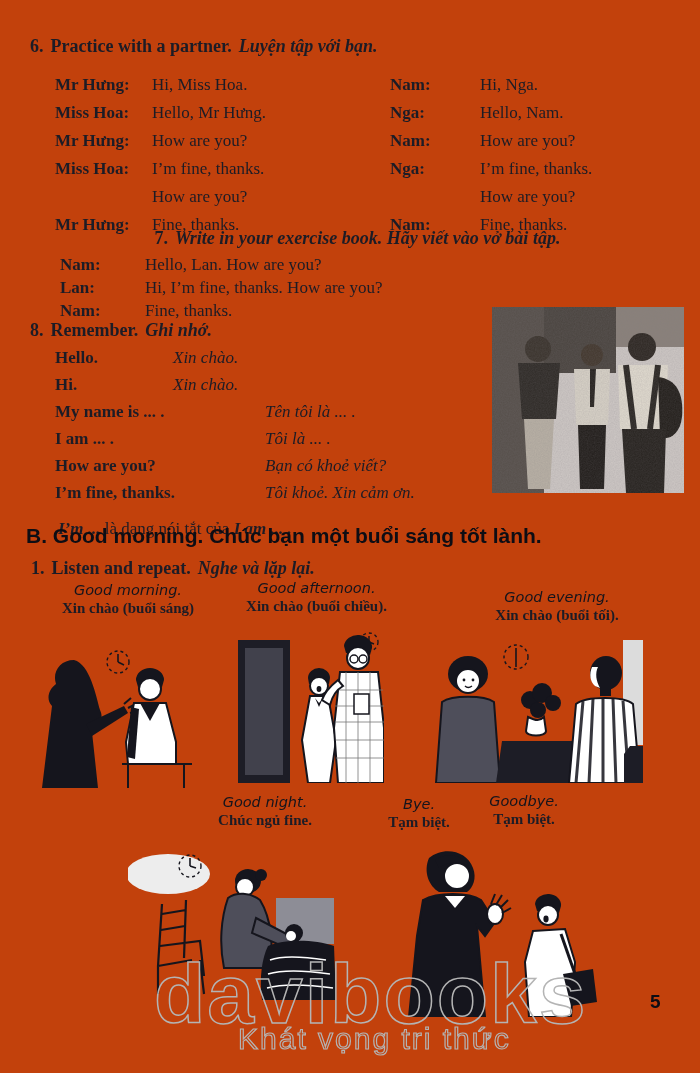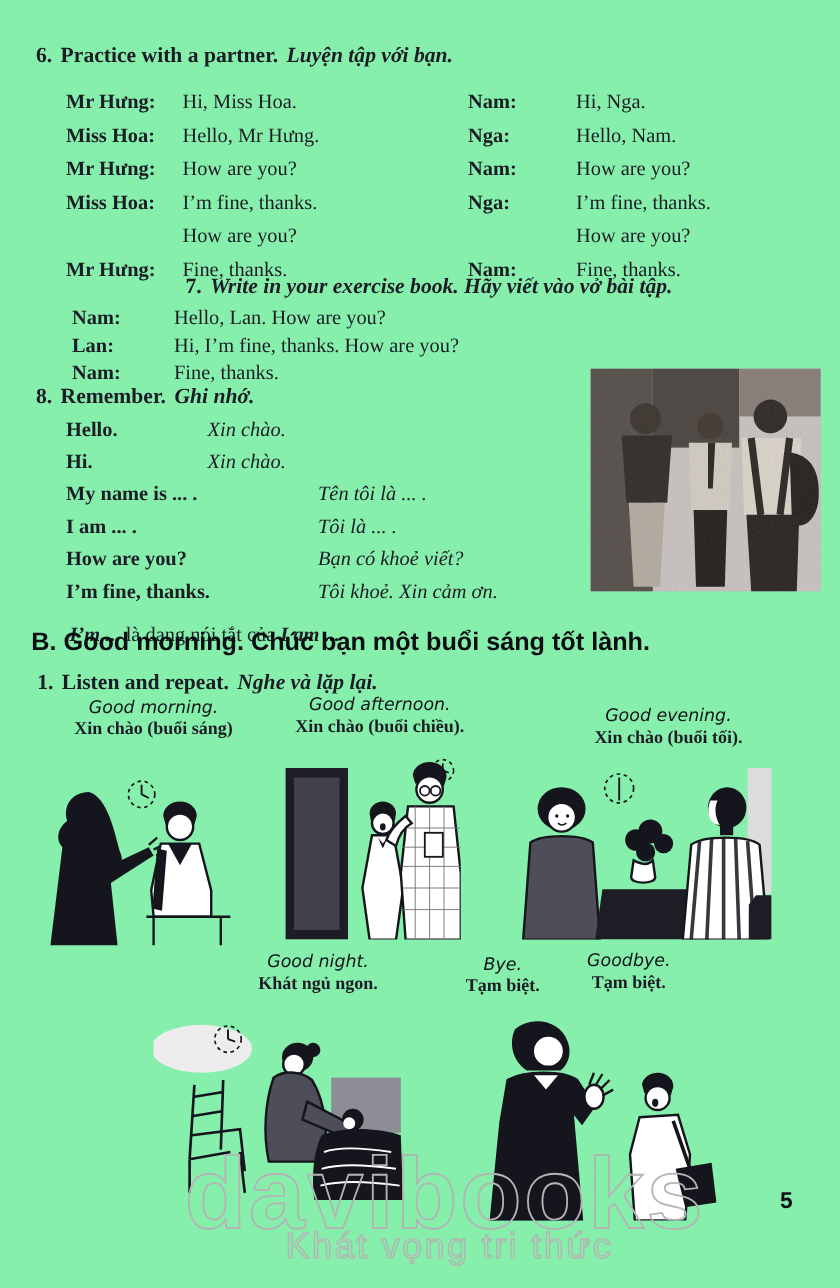--- a/index.html
+++ b/index.html
@@ -1,16 +1,16 @@
 <!DOCTYPE html>
 <html><head>
 <meta charset="utf-8">
 <style>
   html,body{margin:0;padding:0;background:#ffffff;}
-  .page{position:relative;width:700px;height:1073px;background:#86efac;overflow:hidden;
+  .page{position:relative;width:700px;height:1073px;background:#c2410c;overflow:hidden;
         font-family:"Liberation Serif",serif;color:#1c1c26;}
   
   .h-num{font-weight:700;margin-right:7px;}
   .h-en{font-weight:700;margin-right:7px;}
   .h-vi{font-weight:700;font-style:italic;}
   
   .sec6{position:absolute;left:30px;top:34px;width:655px;}
   .sec6 h2{margin:0;font-size:18px;line-height:24px;font-weight:400;}
   .dlg-grid{display:grid;grid-template-columns:122px 238px 90px 205px;row-gap:7px;margin-top:16px;
             font-size:17px;line-height:21px;}
@@ -274,21 +274,21 @@
         <g stroke="#15151d" stroke-width="3" opacity="0.85">
           <path d="M165,61 L158,143 M175,59 L171,143 M185,58 L185,143 M195,59 L198,143 M205,61 L211,143"></path>
         </g>
         <path fill="#1d1d26" d="M212,106 L225,106 L225,143 L206,143 L206,114 Z"></path>
       </g>
     </svg>
   </div>
 
   <div class="cap cap3">
     <span class="cen">Good night.</span>
-    <span class="cvi">Khát ngủ ngon.</span>
+    <span class="cvi">Chúc ngủ fine.</span>
   </div>
   <div class="cap cap4">
     <span class="cen">Bye.</span>
     <span class="cvi">Tạm biệt.</span>
   </div>
   <div class="cap cap5">
     <span class="cen">Goodbye.</span>
     <span class="cvi">Tạm biệt.</span>
   </div>
 

